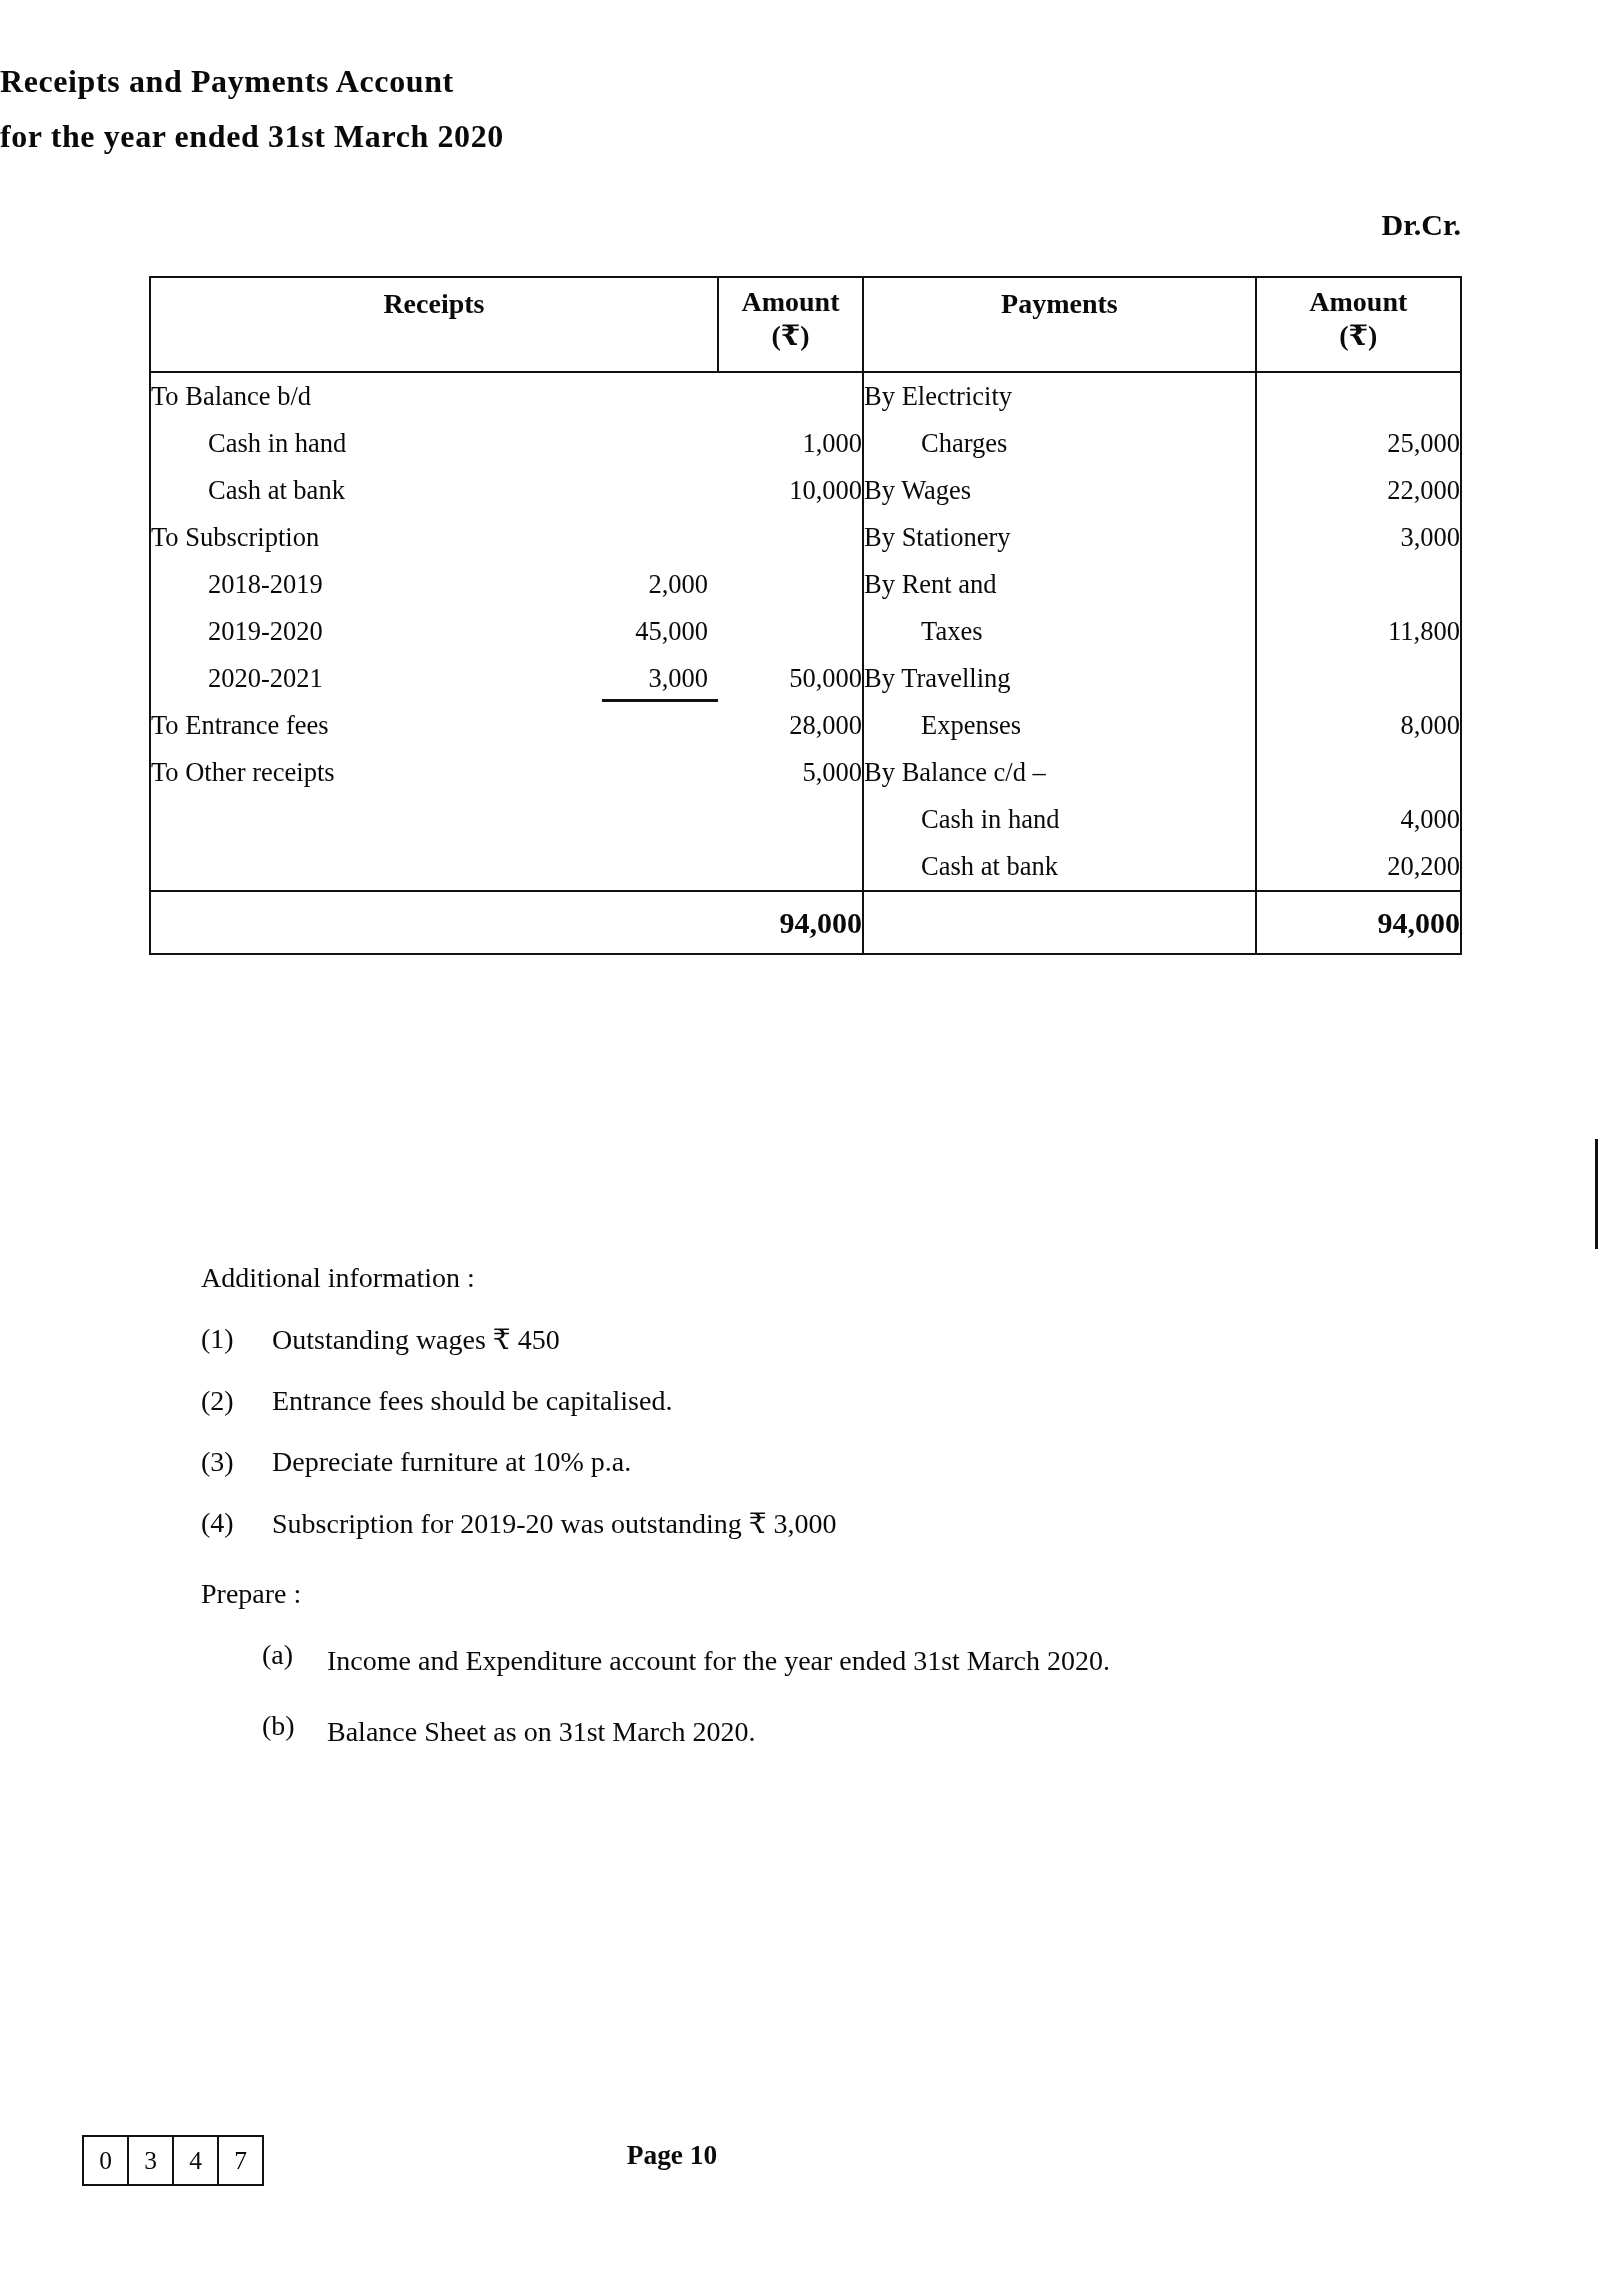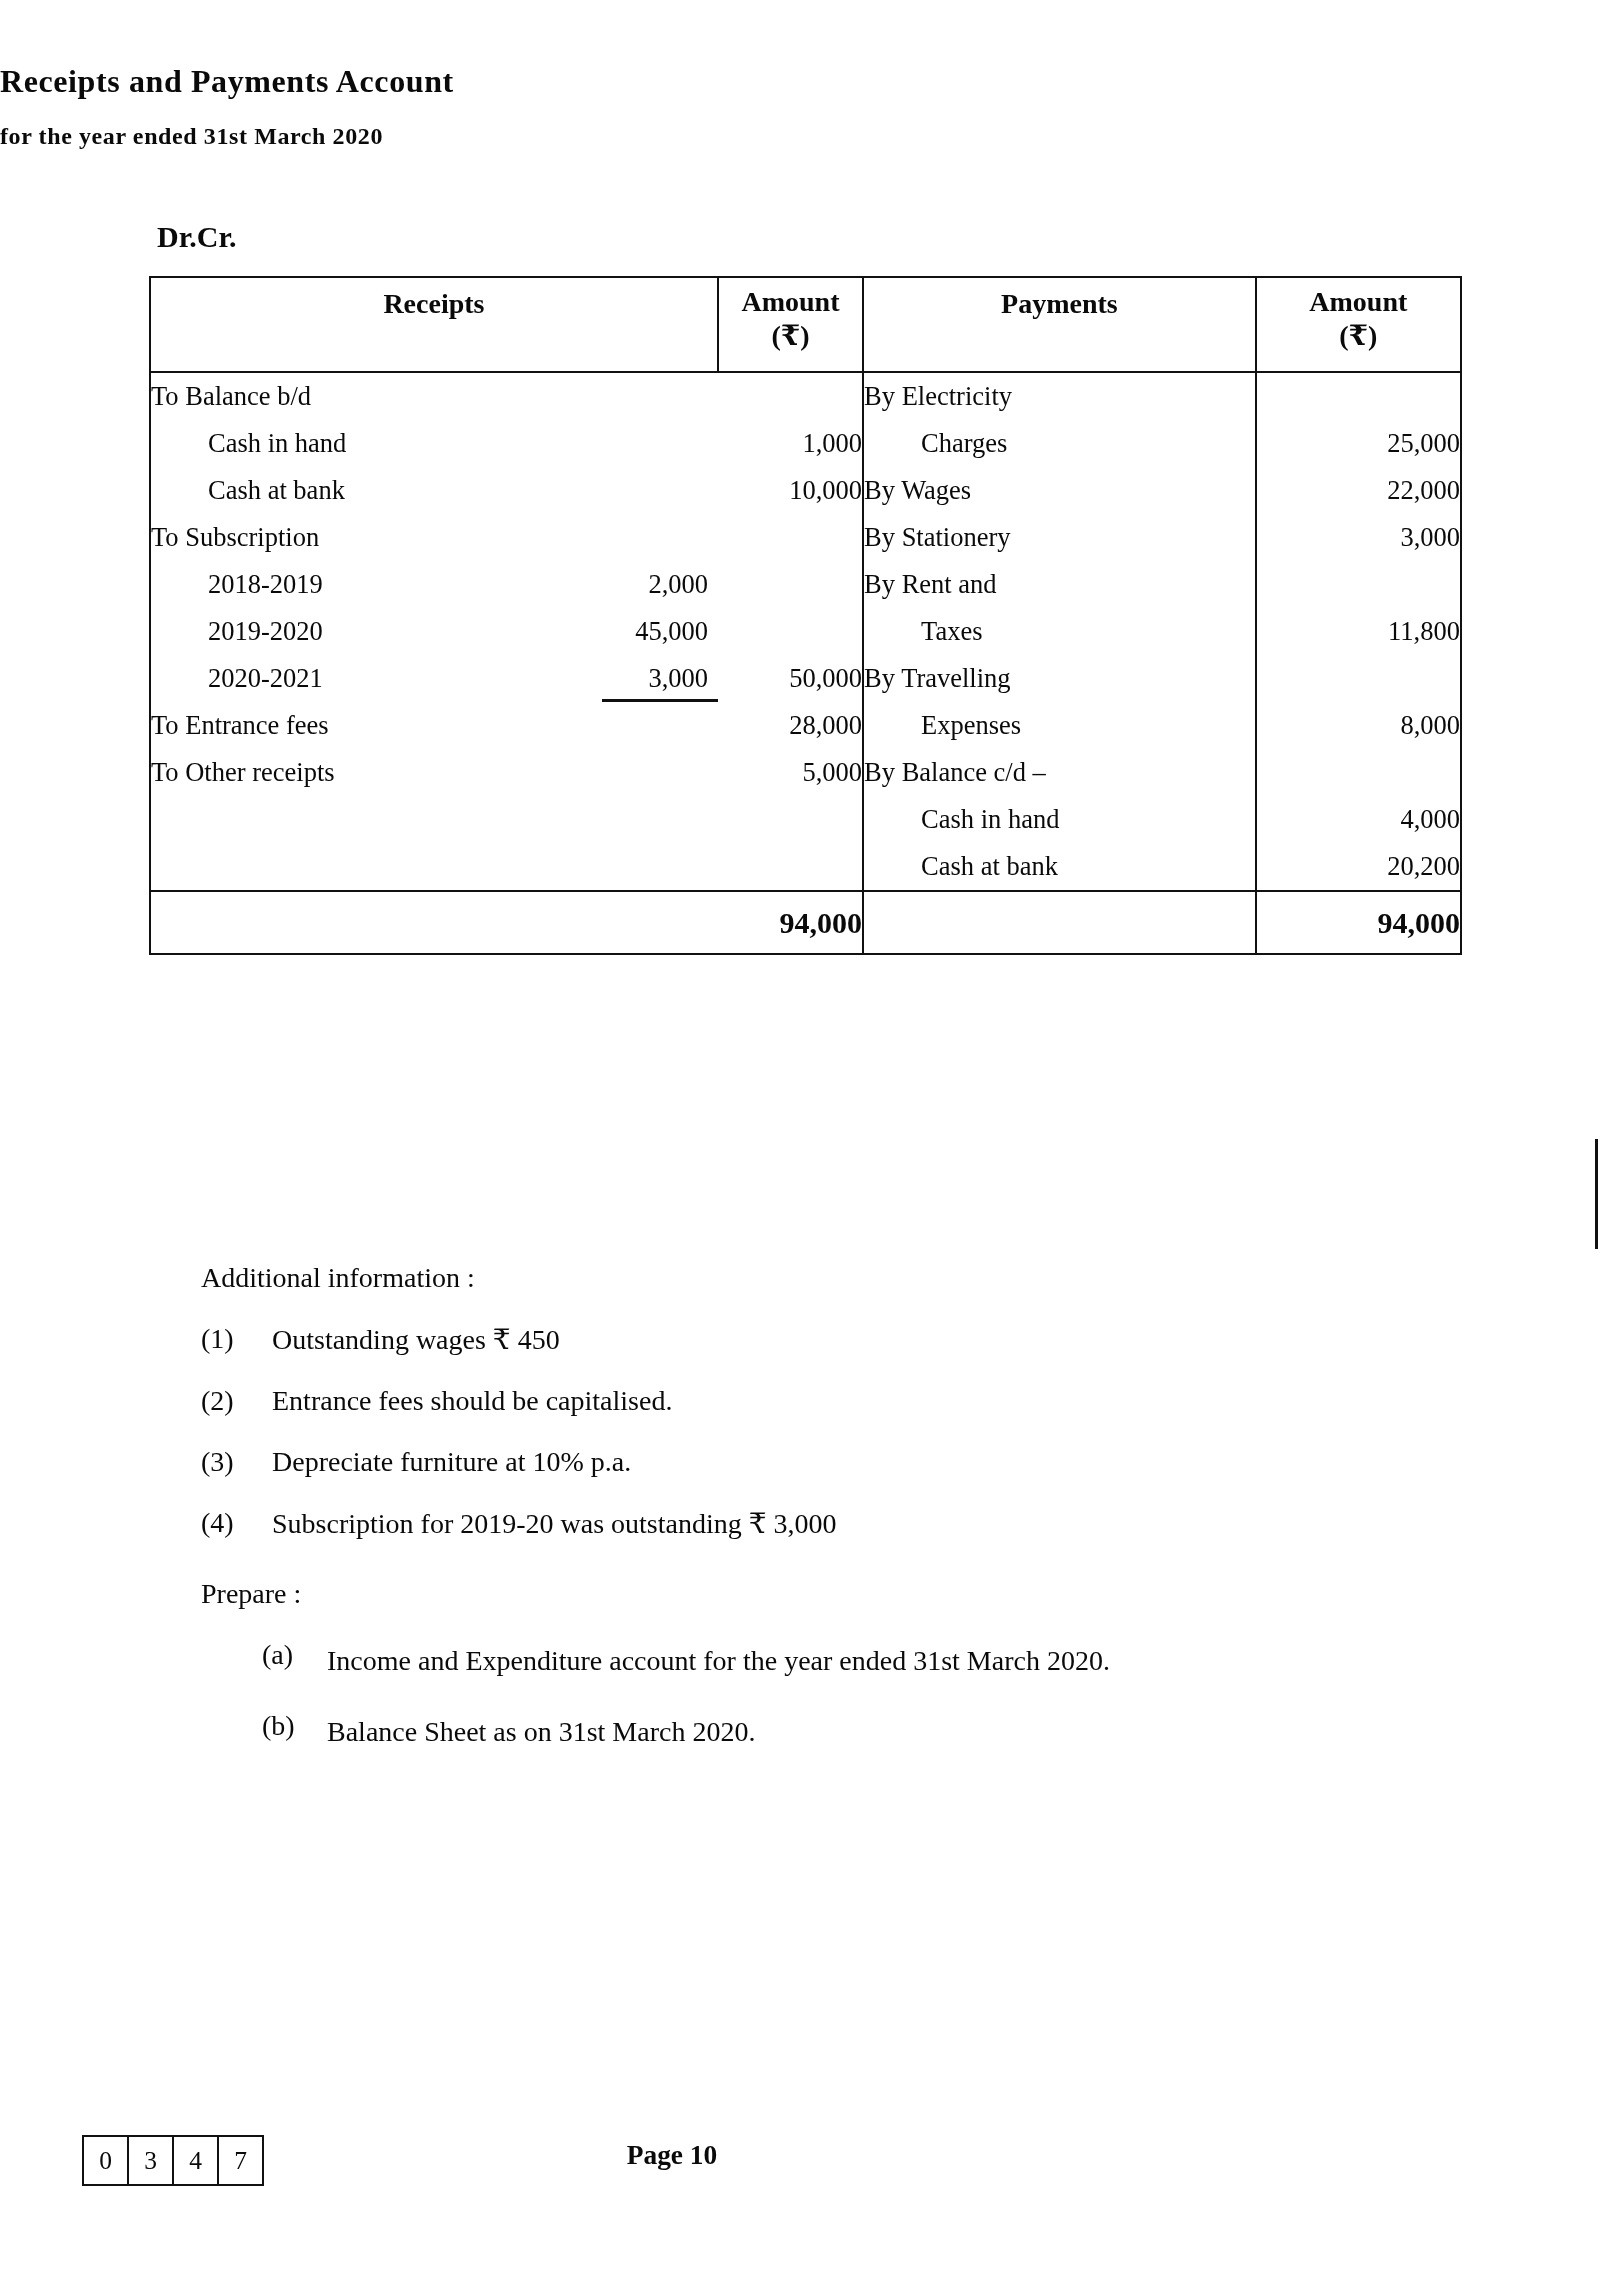--- a/index.html
+++ b/index.html
@@ -24,35 +24,35 @@
     top: 57px;
     width: 1621px;
   }
   .title-line1 {
     font-size: 32px;
     font-weight: bold;
     letter-spacing: 0.6px;
     line-height: 49px;
   }
   .title-line2 {
-    font-size: 24px;
+    font-size: 32px;
     font-weight: bold;
     letter-spacing: 0.6px;
     line-height: 49px;
     margin-top: 5.9px;
   }
 
   
   .drcr {
     position: absolute;
-    top: 220px;
+    top: 208px;
     left: 157px;
     width: 1304px;
     display: flex;
-    justify-content: flex-start;
+    justify-content: flex-end;
     font-size: 30px;
     font-weight: bold;
   }
 
   
   .ledger {
     position: absolute;
     left: 149px;
     top: 276px;
     width: 1313px;

